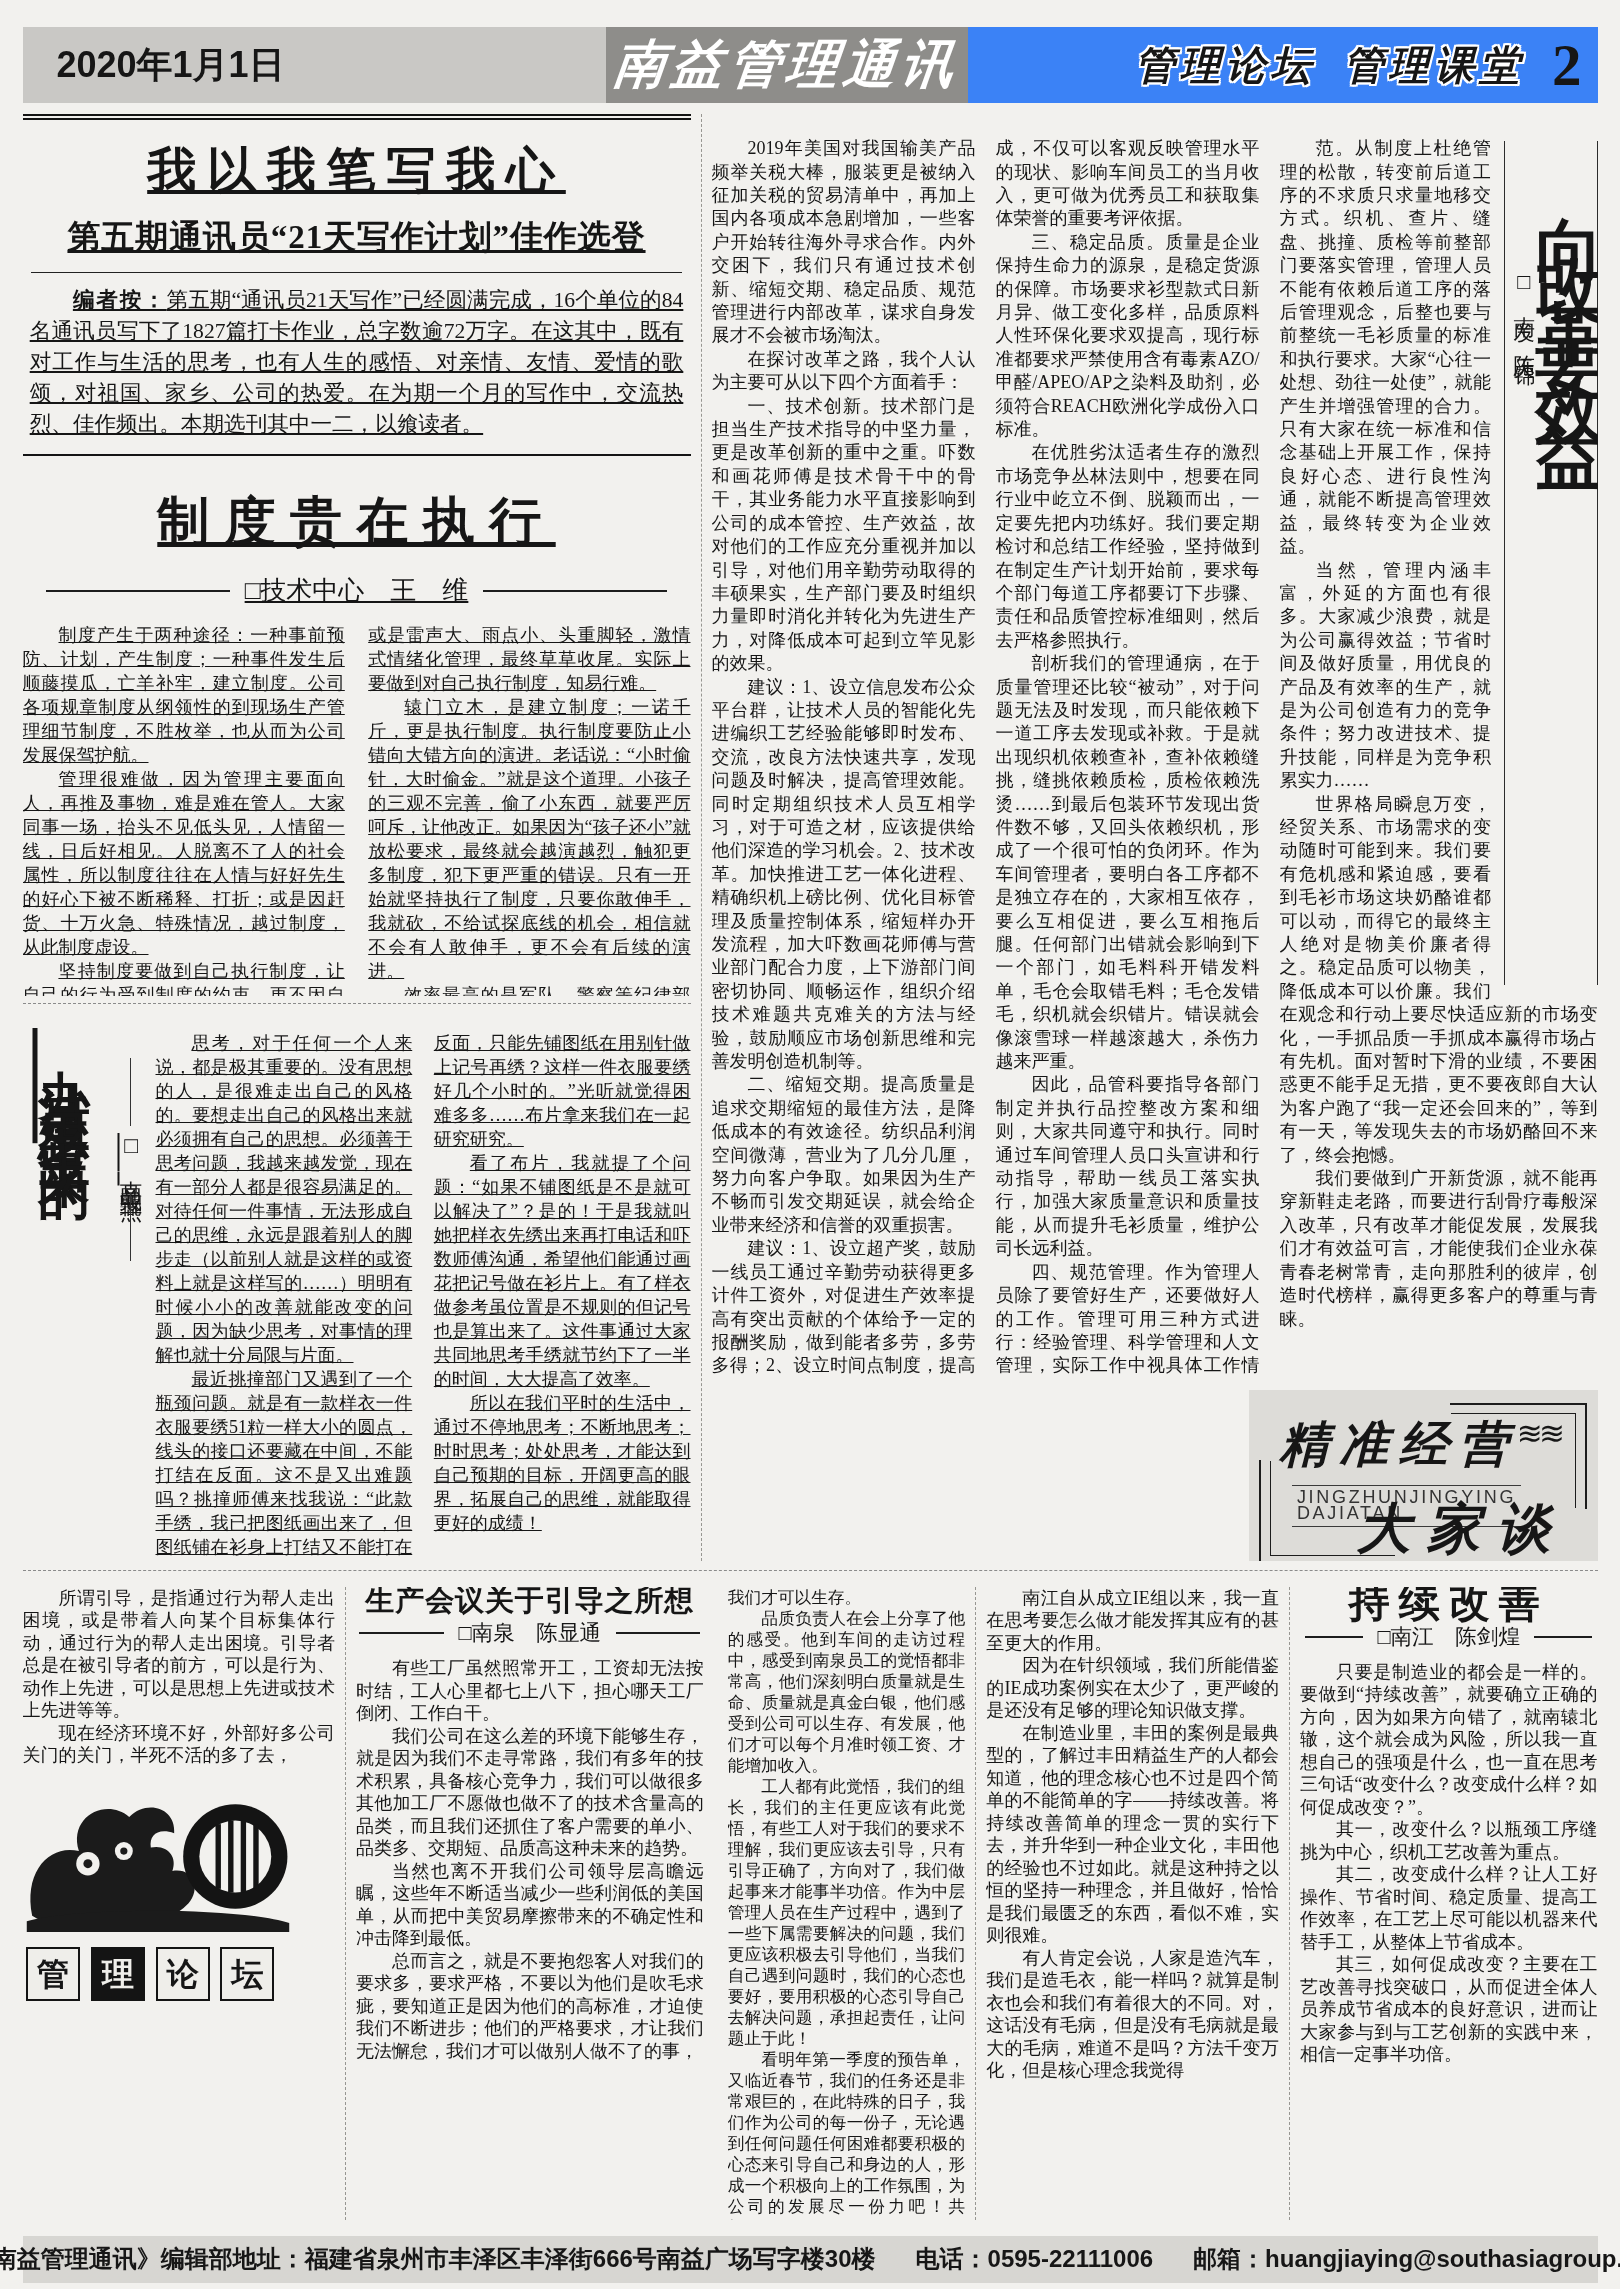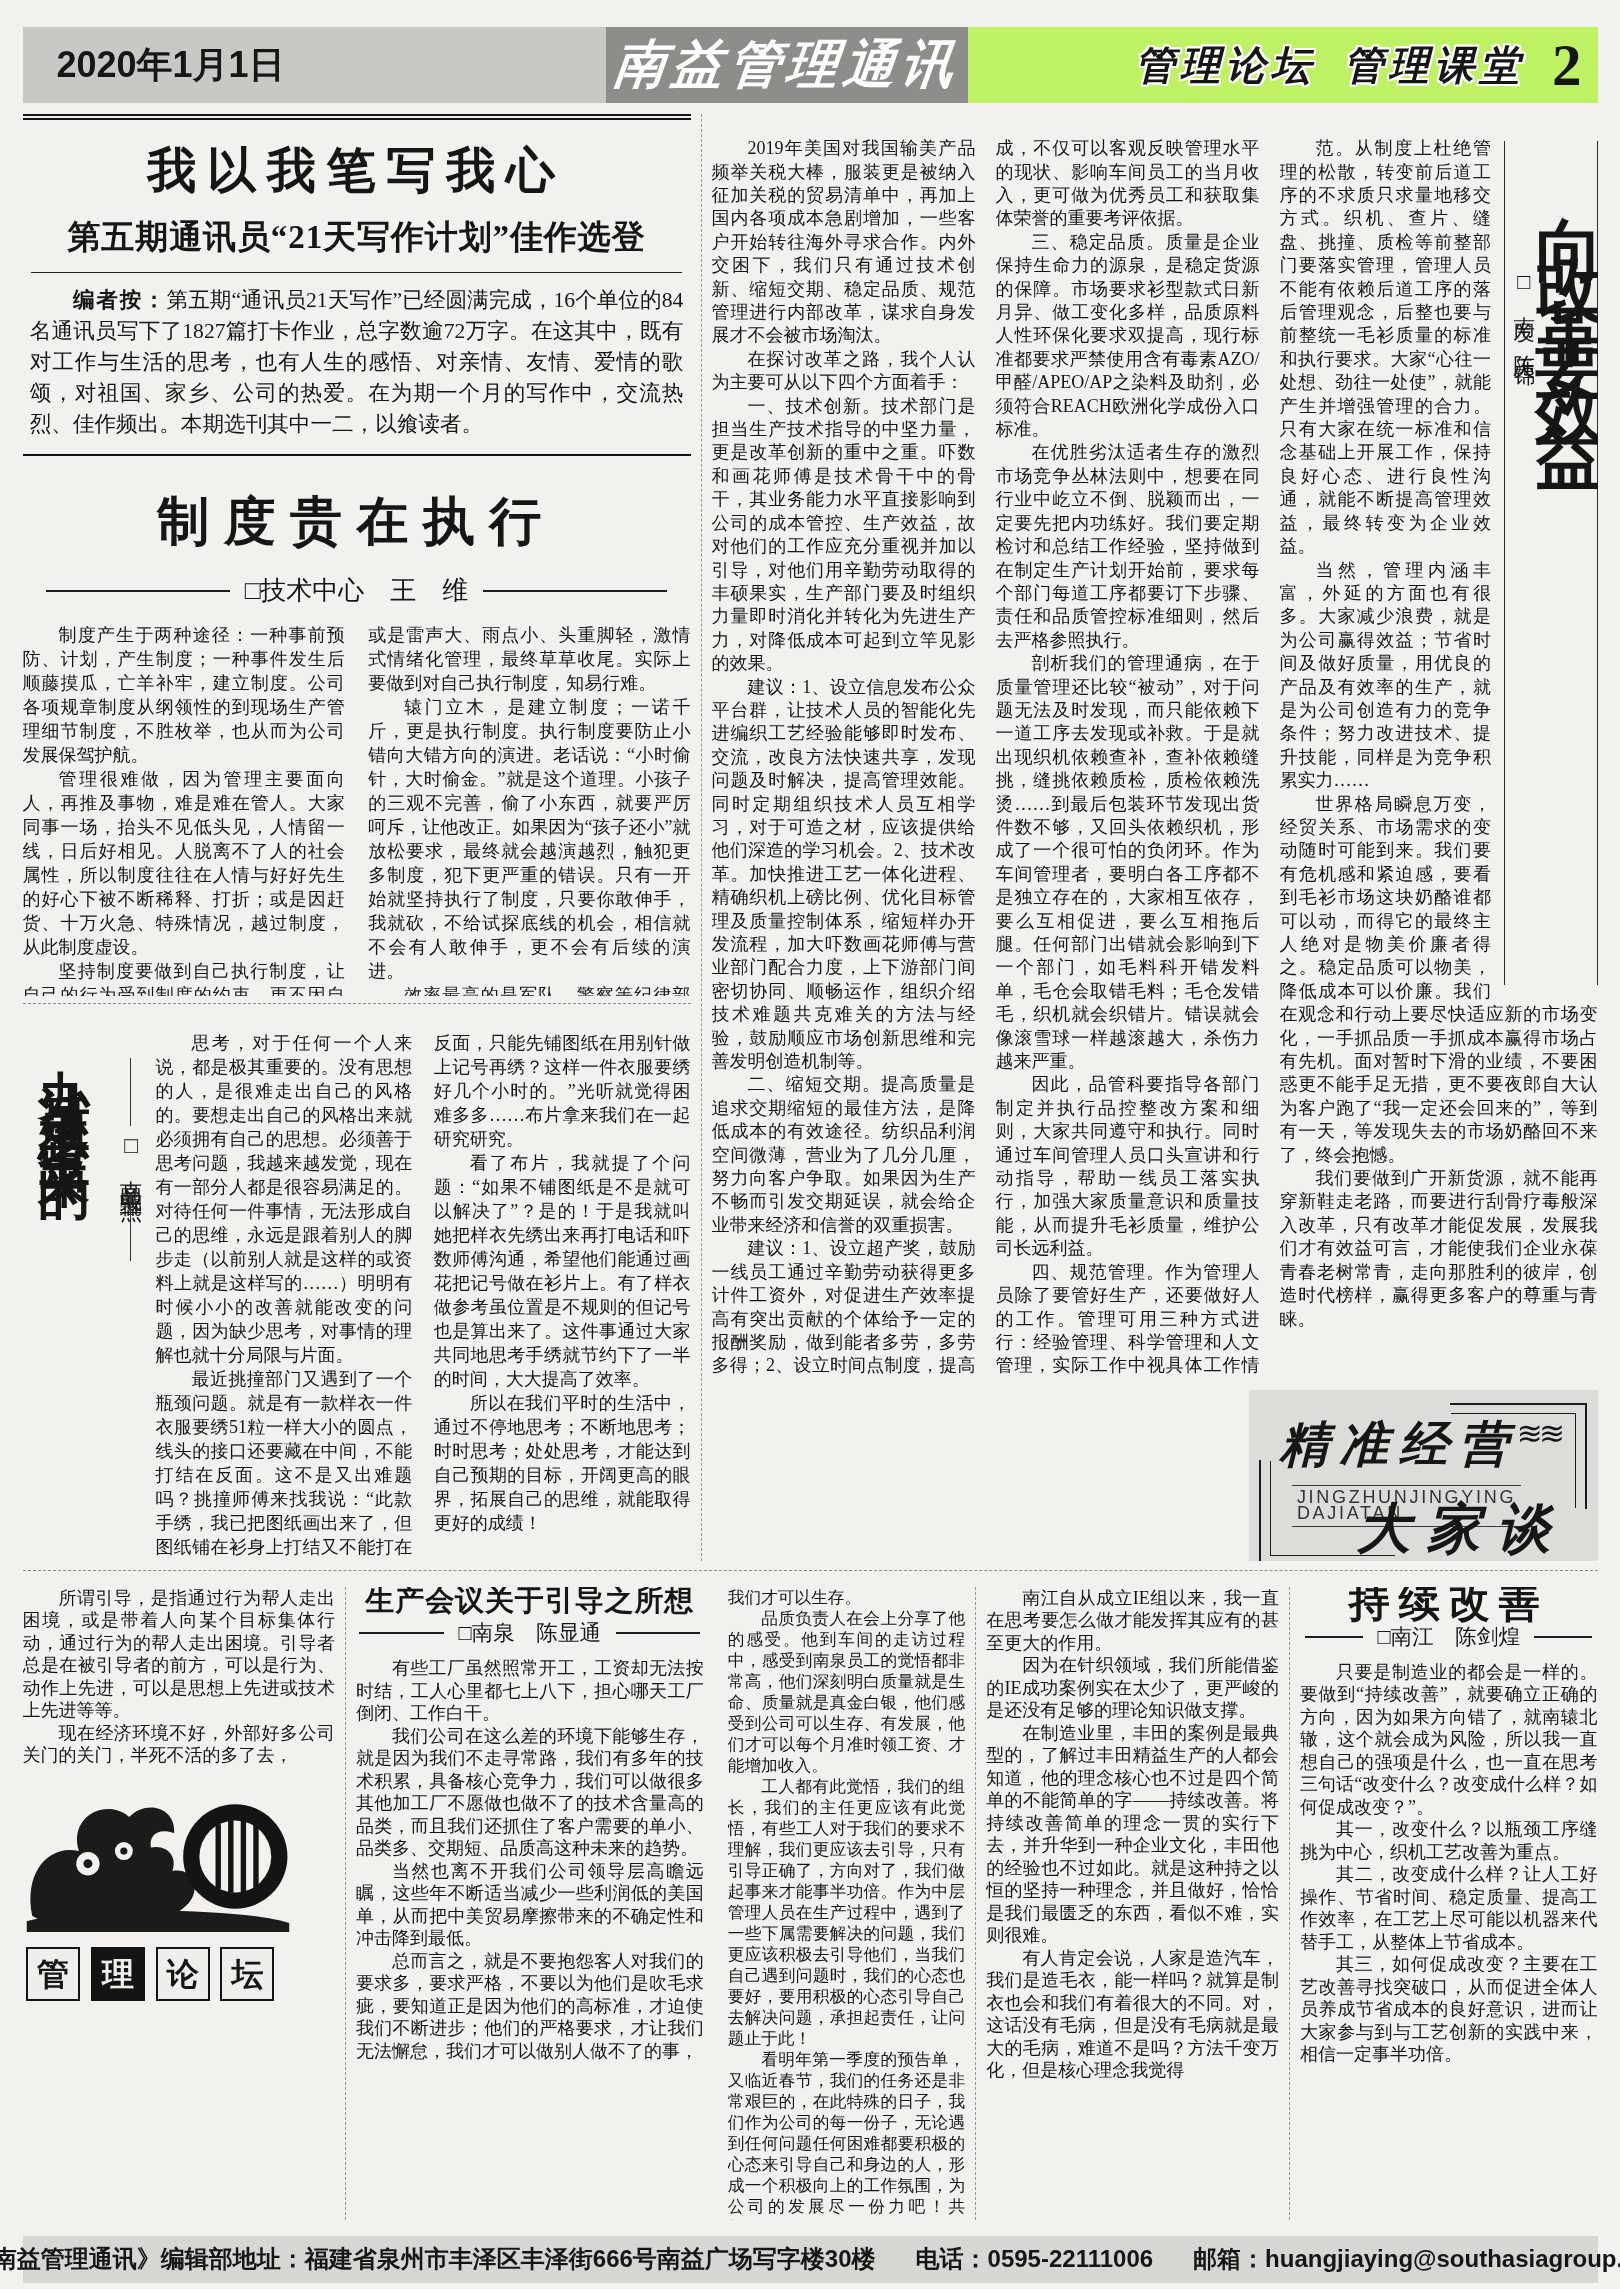--- a/index.html
+++ b/index.html
@@ -5,35 +5,35 @@
   html,body{margin:0;padding:0;background:#dcdbd8;}
   .page{position:relative;width:1620px;height:2290px;background:#f2f1ee;color:#161616;
         font-family:"Liberation Serif","DejaVu Serif",serif;overflow:hidden;}
 
   
   .hdr{display:flex;margin:27px 22.5px 0 22.5px;height:76px;}
   .hdr-left{flex:0 0 583px;background:#c9c8c5;display:flex;align-items:center;padding-left:34px;box-sizing:border-box;
             font-family:"Liberation Sans","DejaVu Sans",sans-serif;font-weight:bold;font-size:36px;}
   .hdr-mast{flex:0 0 362px;background:#8e8d8a;color:#fff;display:flex;align-items:center;justify-content:center;}
   .hdr-mast span{font-size:52px;font-weight:bold;font-style:italic;letter-spacing:5.4px;transform:skewX(-6deg);}
-  .hdr-right{flex:1;background:#bef264;display:flex;align-items:center;justify-content:flex-end;padding-right:16px;gap:27px;}
+  .hdr-right{flex:1;background:#3b82f6;display:flex;align-items:center;justify-content:flex-end;padding-right:16px;gap:27px;}
   .hdr-sections{font-size:40px;font-weight:bold;font-style:italic;letter-spacing:5.4px;
       text-shadow:1.8px 0 #fff,-1.8px 0 #fff,0 1.8px #fff,0 -1.8px #fff,1.8px 1.8px #fff,-1.8px -1.8px #fff,1.8px -1.8px #fff,-1.8px 1.8px #fff;}
   .hdr-page{font-size:59px;font-weight:bold;line-height:1;}
 
   
   .copy p{margin:0;text-indent:2em;text-align:justify;}
   .cont > p:first-child{text-indent:0;}
   .byline{display:flex;align-items:center;gap:14.4px;font-size:26px;}
   .byline .bl{flex:1;height:1.8px;background:#1d1d1d;}
   .hr-dash{border-top:1.8px dashed #8b8b8b;margin:7.2px 0;}
 
   
   .top{display:flex;margin:10.8px 22.5px 0 22.5px;height:1447px;overflow:hidden;}
-  .colL-region{width:668px;overflow:hidden;}
+  .colL-region{width:668px;overflow:hidden;text-decoration:underline;}
   .vdash{border-left:1.8px dashed #979691;margin:0 10px;}
   .colR-region{flex:1;overflow:hidden;padding-top:23.4px;}
 
   
   .feature{border-top:6.3px double #141414;border-bottom:2.7px solid #141414;padding:14.4px 7.2px 14.4px;}
   .f-title{text-align:center;font-size:49px;font-weight:bold;letter-spacing:10.8px;margin:3.6px 0 10.8px;}
   .f-sub{text-align:center;font-size:33px;font-weight:bold;letter-spacing:0.9px;margin:0 0 12.6px;}
   .f-rule{border-top:1.8px solid #222;margin:0 1.8px 11.7px;}
   .f-note{font-size:21.6px;line-height:31px;text-align:justify;text-indent:2em;margin:0;}
   .f-note b{letter-spacing:1.8px;}

